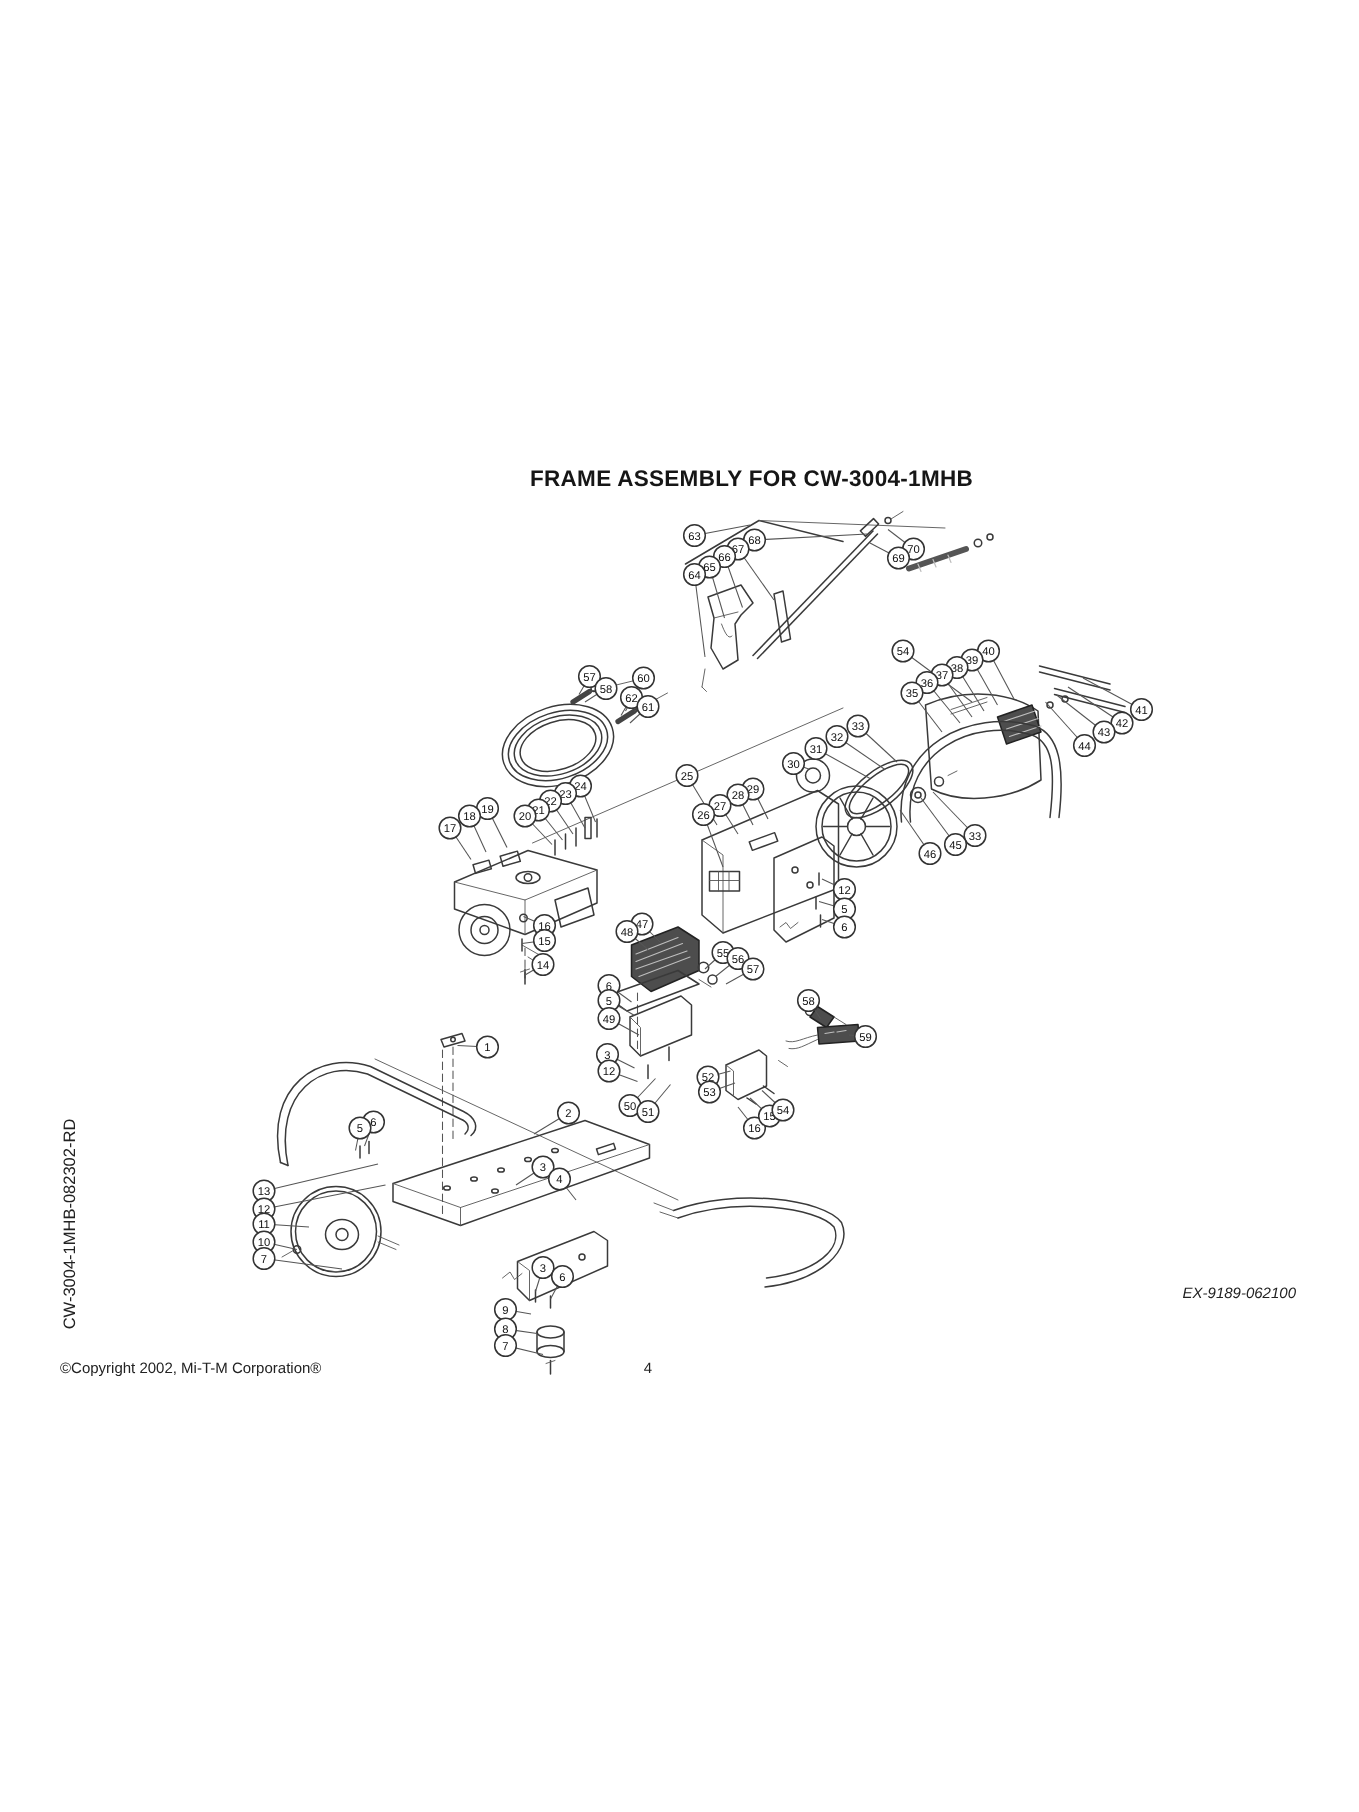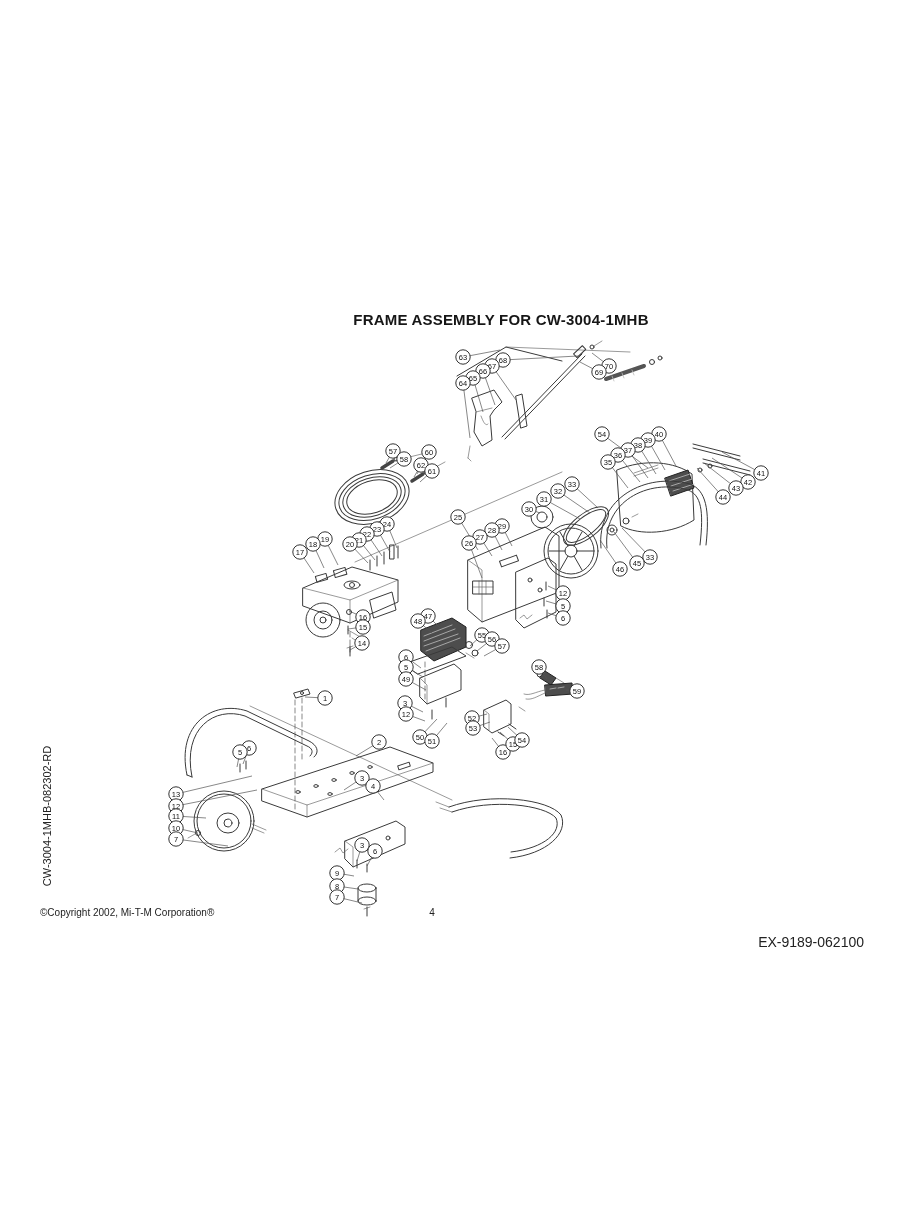--- a/index.html
+++ b/index.html
@@ -11,21 +11,21 @@
     position:absolute; top:311px; left:0; width:100%; text-align:center;
     font-size:15px; font-weight:bold; letter-spacing:.2px; color:#161616;margin-left:48px;
   }
   .side-label{
     position:absolute; left:-63px; top:810px; width:220px; text-align:center;
     transform:rotate(-90deg); transform-origin:center;
     font-size:11px; color:#222; white-space:nowrap;
   }
   .footer-left{position:absolute; left:40px; top:907px; font-size:10px; color:#222;text-align:right;}
   .footer-page{position:absolute; left:402px; top:907px; width:60px; text-align:center; font-size:10px; color:#222;}
-  .footer-right{position:absolute; right:42px; top:934px; font-size:14px; color:#222;}
+  .footer-right{position:absolute; right:42px; top:857px; font-size:10px; color:#222;font-style:italic;}
   svg.diagram{position:absolute; left:0; top:0;}
   .art path,.art line,.art circle,.art ellipse,.art polygon,.art rect{
     fill:none; stroke:#3a3a3a; stroke-width:1; stroke-linecap:round; stroke-linejoin:round;
   }
   .art .thin{stroke-width:.6; stroke:#555;}
   .art .dash{stroke-dasharray:5 3; stroke-width:.7; stroke:#555;}
   .art .dark{fill:#4d4d4d; stroke:#222;}
   .art .litline{stroke:#bdbdbd; stroke-width:.8;}
   .balloon{fill:#fff; stroke:#333; stroke-width:1;}
   .leader{stroke:#555; stroke-width:.7;}

